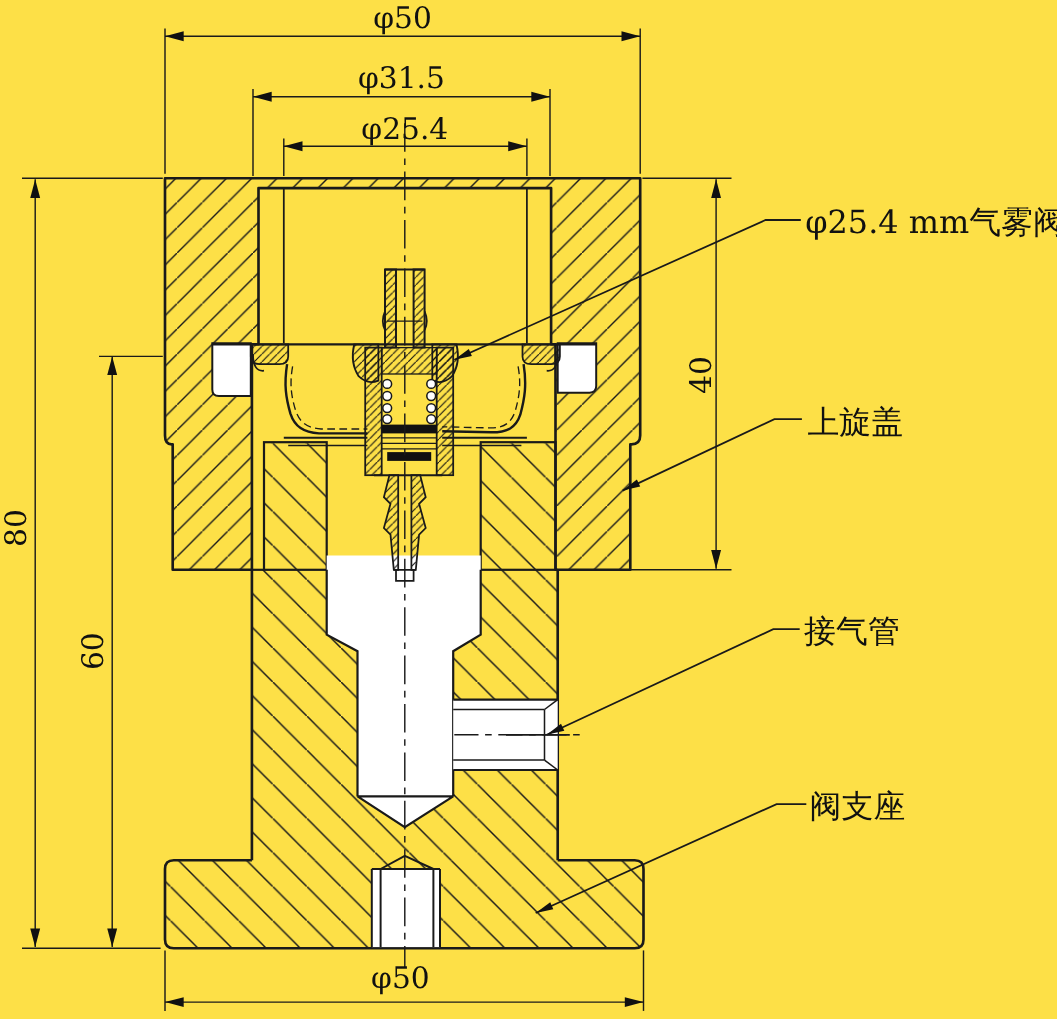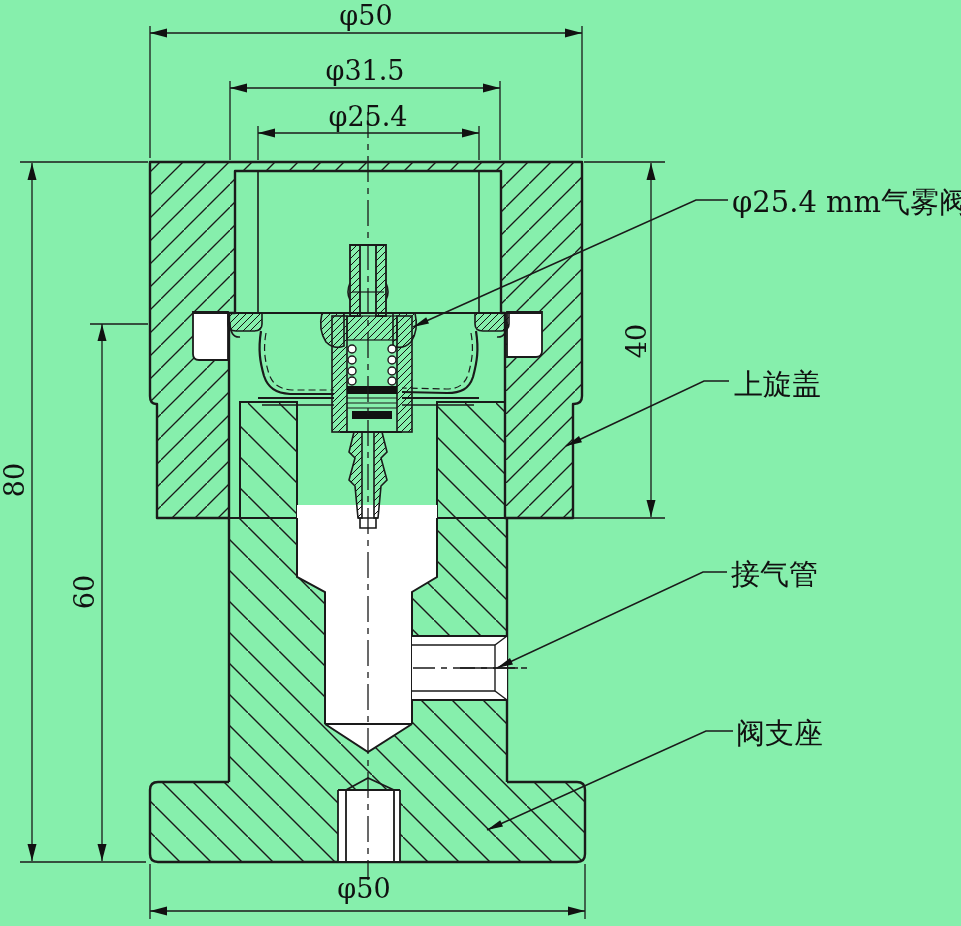--- a/index.html
+++ b/index.html
@@ -1,16 +1,16 @@
 <!DOCTYPE html>
 <html><head>
 <meta charset="utf-8">
 <style>
   html,body{margin:0;padding:0;background:#ffffff;}
-  .stage{width:961px;height:926px;position:relative;background:#86efac;overflow:hidden;}
+  .stage{width:961px;height:926px;position:relative;background:#fde047;overflow:hidden;}
   svg{display:block;}
   text{font-family:"DejaVu Serif","Liberation Serif",serif;fill:#111;}
   .dimtxt{font-size:27px;}
   .lbltxt{font-size:29px;}
 </style>
 </head>
 <body>
 
 <div class="stage">
 <svg width="961" height="926" viewBox="0 0 961 926" xmlns="http://www.w3.org/2000/svg">

